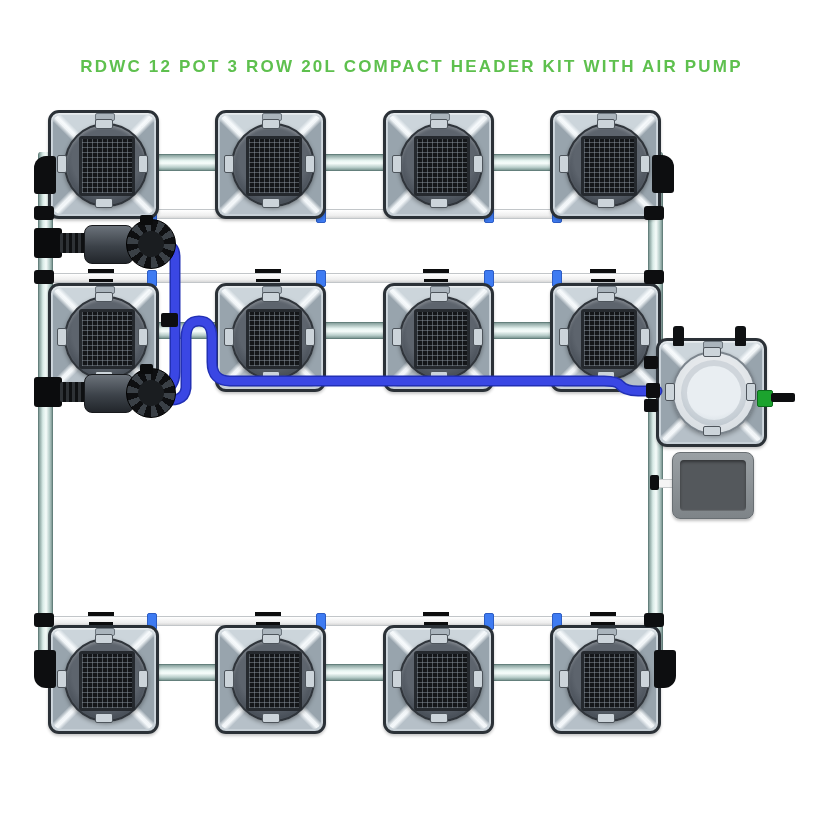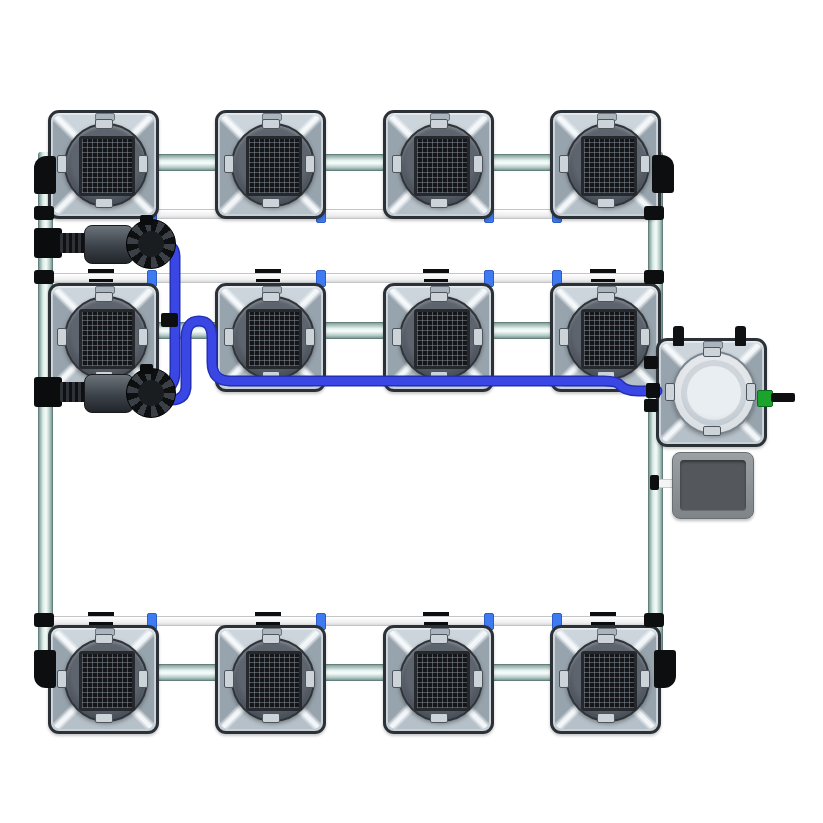--- a/index.html
+++ b/index.html
@@ -74,20 +74,21 @@
   .screen{position:absolute;inset:7px;background:#54585c;border-radius:4px;
           box-shadow:inset 0 2px 3px rgba(0,0,0,.4), inset 0 -1px 1px rgba(255,255,255,.15);}
   .airline{height:7px;background:#f4f4f4;border:1px solid #c9cccd;border-radius:2px;}
 
   svg#tubes{position:absolute;left:0;top:0;pointer-events:none;}
 </style>
 </head>
 <body>
 
 <div id="diagram">
+  <div id="title" style="color: rgb(94, 192, 78);">RDWC 12 POT 3 ROW 20L COMPACT HEADER KIT WITH AIR PUMP</div>
 <div class="abs vpipe" style="left: 38px; top: 152px; height: 534px;"></div>
     <div class="abs vpipe" style="left: 648px; top: 152px; height: 534px;"></div>
     <div class="abs hpipe" style="left: 146px; top: 154px; width: 74px;"></div>
     <div class="abs hpipe" style="left: 316px; top: 154px; width: 74px;"></div>
     <div class="abs hpipe" style="left: 484px; top: 154px; width: 74px;"></div>
     <div class="abs hpipe" style="left: 146px; top: 322px; width: 74px;"></div>
     <div class="abs hpipe" style="left: 316px; top: 322px; width: 74px;"></div>
     <div class="abs hpipe" style="left: 484px; top: 322px; width: 74px;"></div>
     <div class="abs hpipe" style="left: 146px; top: 664px; width: 74px;"></div>
     <div class="abs hpipe" style="left: 316px; top: 664px; width: 74px;"></div>

